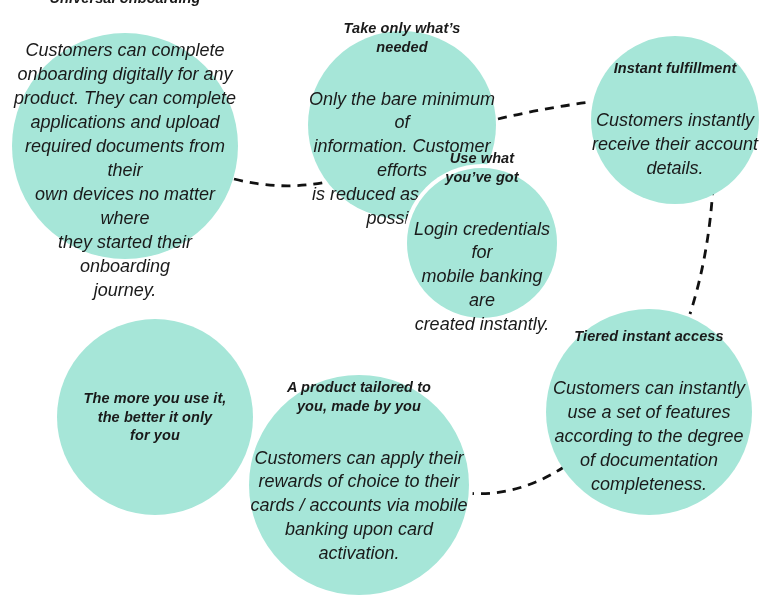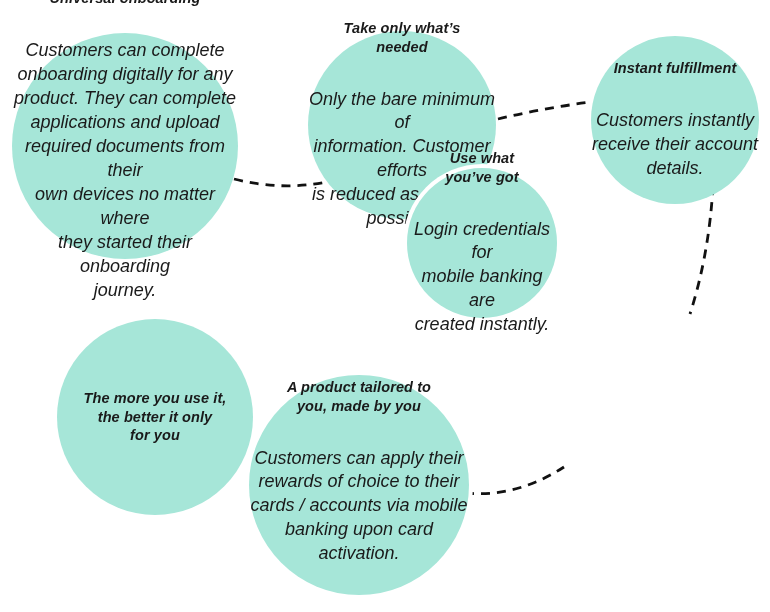--- a/index.html
+++ b/index.html
@@ -105,20 +105,28 @@
 receive their account
 details.</div>
   </div>
 
   <div class="node" id="node-themore">
     <div class="title">The more you use it,
 the better it only
 for you</div>
   </div>
 
+  <div class="node" id="node-tiered">
+    <div class="title">Tiered instant access</div>
+    <div class="body">Customers can instantly
+use a set of features
+according to the degree
+of documentation
+completeness.</div>
+  </div>
 
   <div class="node ringed" id="node-usewhat">
     <div class="title">Use what
 you’ve got</div>
     <div class="body">Login credentials for
 mobile banking are
 created instantly.</div>
   </div>
 
   <div class="node ringed" id="node-tailored">

